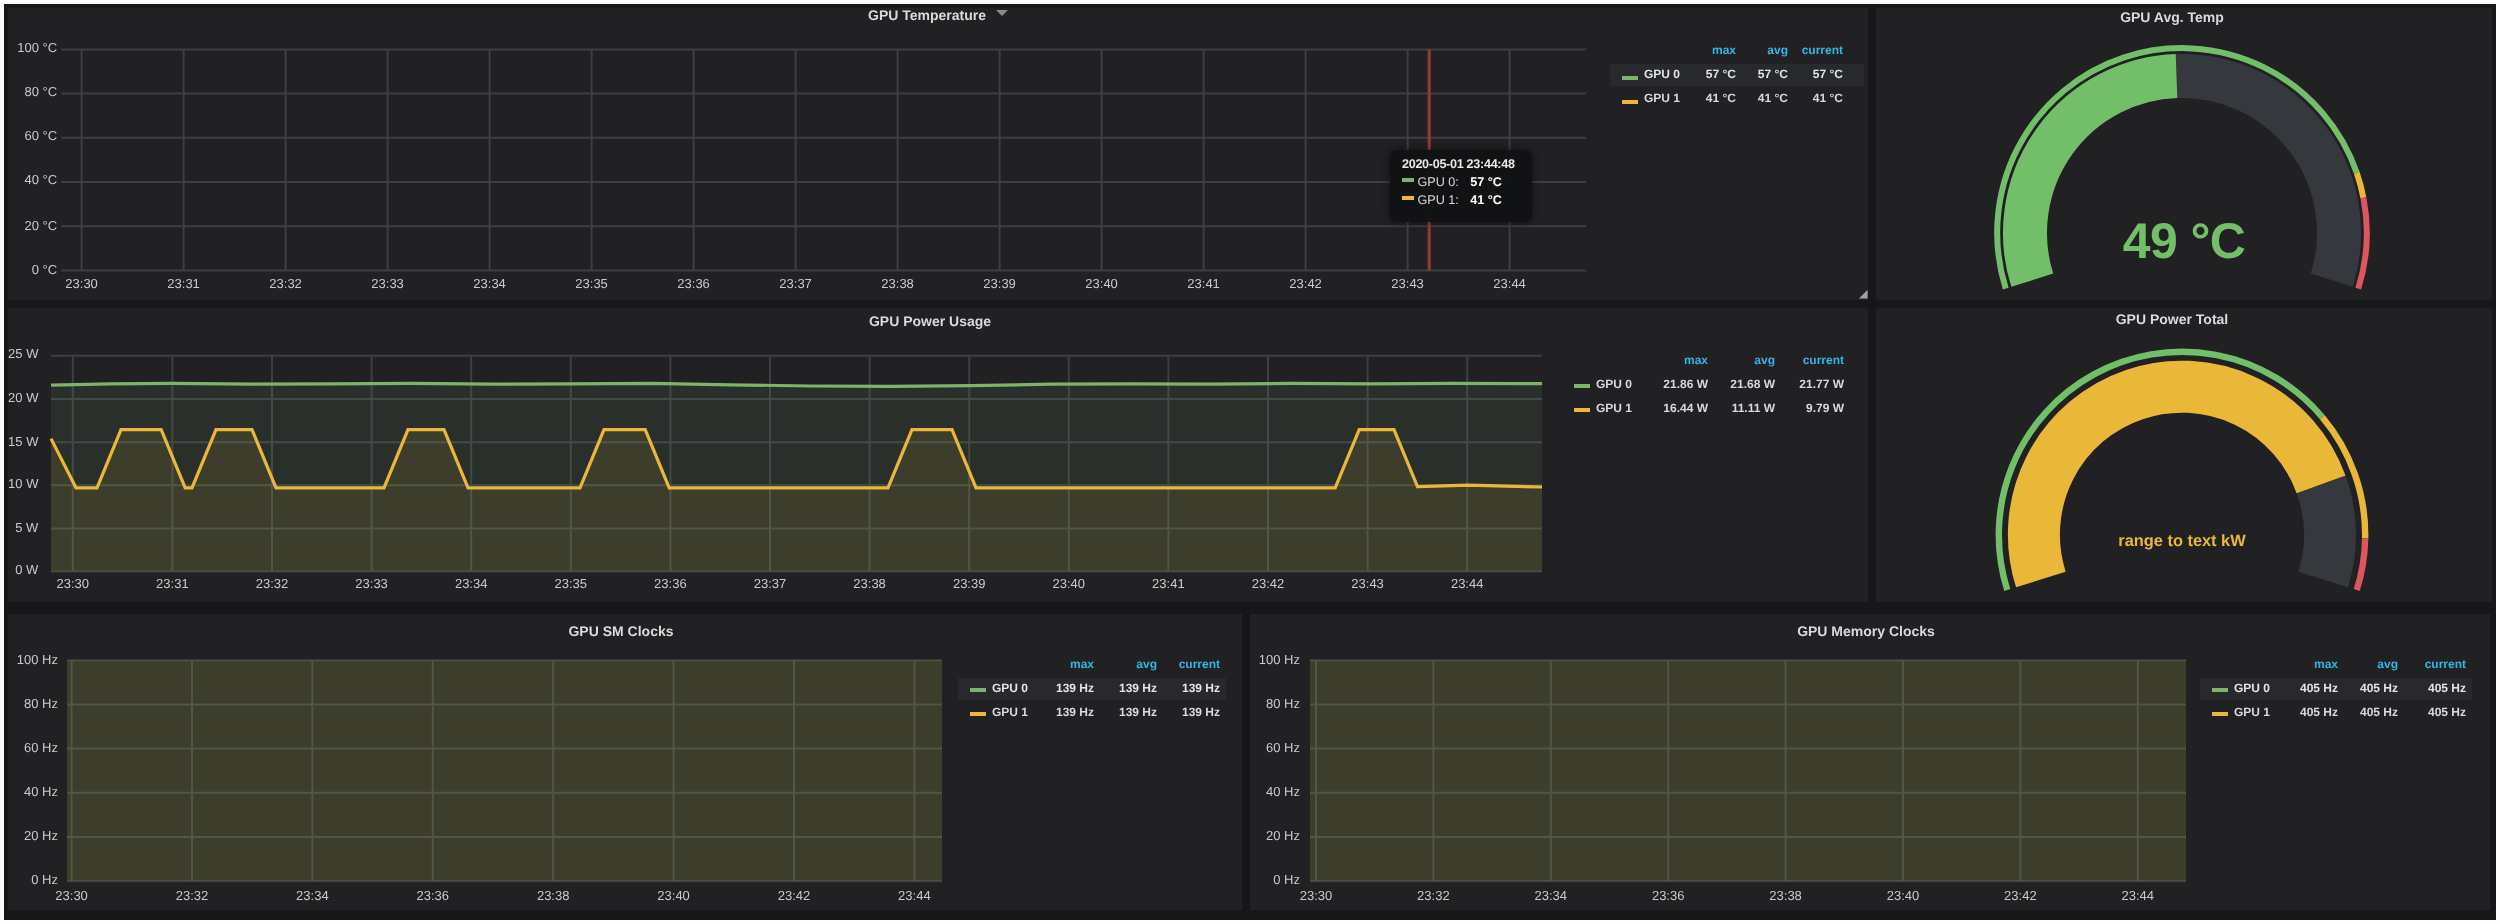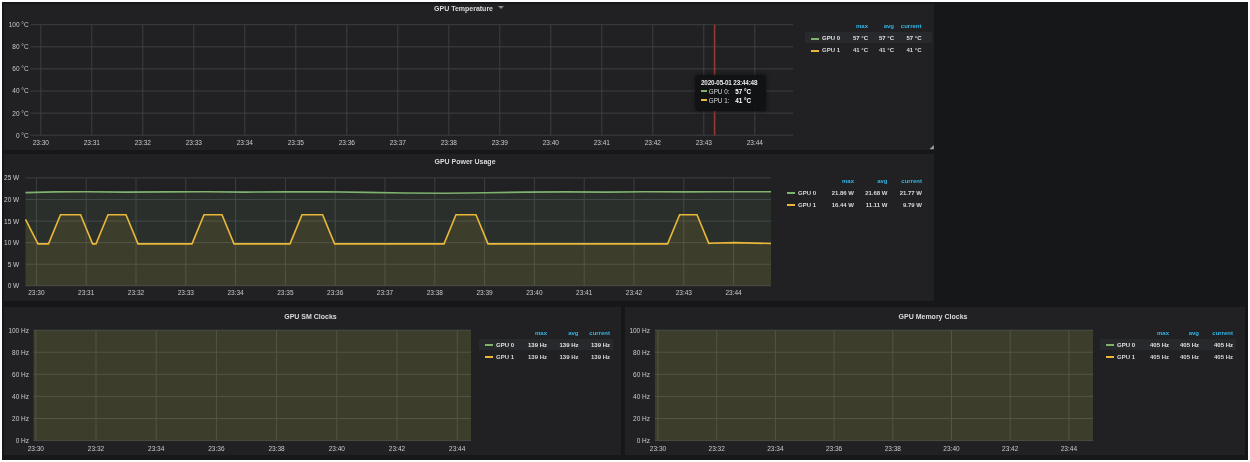--- a/index.html
+++ b/index.html
@@ -72,20 +72,31 @@
       <div class="tick lg" style="left:818px;top:42px;color:#d8d9da;">GPU 1</div>
       <div class="tick lg" style="left:819px;top:42px;width:45px;text-align:right;color:#d8d9da;">41 °C</div>
       <div class="tick lg" style="left:845px;top:42px;width:45px;text-align:right;color:#d8d9da;">41 °C</div>
       <div class="tick lg" style="left:872.5px;top:42px;width:45px;text-align:right;color:#d8d9da;">41 °C</div>
 <div style="position:absolute;left:691px;top:71px;width:71px;height:36px;background:rgba(17,18,20,0.96);border-radius:3px;box-shadow:0 0 4px rgba(0,0,0,0.5);font-size:6.3px;color:#d8d9da;padding:3.5px 0 0 6px;box-sizing:border-box;">
 <div style="font-weight:bold;color:#e8e8e8;letter-spacing:-0.15px;">2020-05-01 23:44:48</div>
 <div style="margin-top:2px;"><span style="display:inline-block;width:6px;height:2px;background:#7eb26d;vertical-align:2px;"></span> GPU 0: <b style="color:#fff;margin-left:4px;">57 °C</b></div>
 <div style="margin-top:2px;"><span style="display:inline-block;width:6px;height:2px;background:#eab839;vertical-align:2px;"></span> GPU 1: <b style="color:#fff;margin-left:4px;">41 °C</b></div>
 </div>
  </div>
+ <div class="panel" style="left:936px;top:2px;width:308px;height:146px;">
+   <div class="ptitle" style="top:1.5px;left:-6px;">GPU Avg. Temp</div>
+   <svg width="308" height="146" style="position:absolute;left:0;top:0">
+        <path d="M 150.26 34.05 A 78.5 78.5 0 0 1 227.87 136.11" stroke="#35383d" stroke-width="22" fill="none"></path>
+        <path d="M 78.13 136.11 A 78.5 78.5 0 0 1 150.26 34.05" stroke="#73bf69" stroke-width="22" fill="none"></path>
+        <path d="M 64.88 140.29 A 92.4 92.4 0 0 1 240.37 82.42" stroke="#73bf69" stroke-width="3.0" fill="none"></path>
+        <path d="M 240.37 82.42 A 92.4 92.4 0 0 1 243.70 94.87" stroke="#eab839" stroke-width="3.0" fill="none"></path>
+        <path d="M 243.70 94.87 A 92.4 92.4 0 0 1 241.12 140.29" stroke="#dc555f" stroke-width="3.0" fill="none"></path>
+        <text x="154.0" y="125" text-anchor="middle" font-size="25" font-weight="bold" fill="#73bf69" font-family="Liberation Sans, sans-serif" style="letter-spacing:-0.3px">49 °C</text>
+      </svg>
+ </div>
  <div class="panel" style="left:2px;top:152px;width:930px;height:147px;">
    <div class="ptitle" style="top:3.8px;left:-4px;">GPU Power Usage</div>
    <svg width="930" height="147" style="position:absolute;left:0;top:0">
         <line x1="21.5" y1="23.9" x2="767.0" y2="23.9" stroke="#3c3f43" stroke-width="1"></line>
         <line x1="21.5" y1="45.5" x2="767.0" y2="45.5" stroke="#3c3f43" stroke-width="1"></line>
         <line x1="21.5" y1="67.1" x2="767.0" y2="67.1" stroke="#3c3f43" stroke-width="1"></line>
         <line x1="21.5" y1="88.6" x2="767.0" y2="88.6" stroke="#3c3f43" stroke-width="1"></line>
         <line x1="21.5" y1="110.2" x2="767.0" y2="110.2" stroke="#3c3f43" stroke-width="1"></line>
         <line x1="21.5" y1="131.8" x2="767.0" y2="131.8" stroke="#3c3f43" stroke-width="1"></line>
         <line x1="32.4" y1="23.9" x2="32.4" y2="131.8" stroke="#3c3f43" stroke-width="1"></line>
@@ -136,20 +147,31 @@
       <div class="tick lg" style="left:794px;top:34.5px;color:#d8d9da;">GPU 0</div>
       <div class="tick lg" style="left:805px;top:34.5px;width:45px;text-align:right;color:#d8d9da;">21.86 W</div>
       <div class="tick lg" style="left:838.5px;top:34.5px;width:45px;text-align:right;color:#d8d9da;">21.68 W</div>
       <div class="tick lg" style="left:873px;top:34.5px;width:45px;text-align:right;color:#d8d9da;">21.77 W</div>
       <div style="position:absolute;left:783px;top:50.0px;width:8px;height:2px;background:#eab839;"></div>
       <div class="tick lg" style="left:794px;top:46.5px;color:#d8d9da;">GPU 1</div>
       <div class="tick lg" style="left:805px;top:46.5px;width:45px;text-align:right;color:#d8d9da;">16.44 W</div>
       <div class="tick lg" style="left:838.5px;top:46.5px;width:45px;text-align:right;color:#d8d9da;">11.11 W</div>
       <div class="tick lg" style="left:873px;top:46.5px;width:45px;text-align:right;color:#d8d9da;">9.79 W</div>
  </div>
+ <div class="panel" style="left:936px;top:152px;width:308px;height:147px;">
+   <div class="ptitle" style="top:3px;left:-6px;">GPU Power Total</div>
+   <svg width="308" height="146" style="position:absolute;left:0;top:0">
+        <path d="M 222.54 88.19 A 74.0 74.0 0 0 1 223.58 135.75" stroke="#35383d" stroke-width="26" fill="none"></path>
+        <path d="M 82.42 135.75 A 74.0 74.0 0 0 1 222.54 88.19" stroke="#eab839" stroke-width="26" fill="none"></path>
+        <path d="M 65.64 141.04 A 91.6 91.6 0 0 1 223.17 54.62" stroke="#73bf69" stroke-width="3.2" fill="none"></path>
+        <path d="M 223.17 54.62 A 91.6 91.6 0 0 1 244.59 115.10" stroke="#eab839" stroke-width="3.2" fill="none"></path>
+        <path d="M 244.59 115.10 A 91.6 91.6 0 0 1 240.36 141.04" stroke="#dc555f" stroke-width="3.2" fill="none"></path>
+        <text x="153.0" y="119" text-anchor="middle" font-size="8.2" font-weight="bold" fill="#eab839" font-family="Liberation Sans, sans-serif">range to text kW</text>
+      </svg>
+ </div>
  <div class="panel" style="left:2px;top:305px;width:617px;height:148px;">
    <div class="ptitle" style="top:5.5px;left:-2px;">GPU SM Clocks</div>
    <svg width="617" height="148" style="position:absolute;left:0;top:0">
         <line x1="29.5" y1="23.1" x2="467" y2="23.1" stroke="#3c3f43" stroke-width="1"></line>
         <line x1="29.5" y1="45.2" x2="467" y2="45.2" stroke="#3c3f43" stroke-width="1"></line>
         <line x1="29.5" y1="67.3" x2="467" y2="67.3" stroke="#3c3f43" stroke-width="1"></line>
         <line x1="29.5" y1="89.4" x2="467" y2="89.4" stroke="#3c3f43" stroke-width="1"></line>
         <line x1="29.5" y1="111.5" x2="467" y2="111.5" stroke="#3c3f43" stroke-width="1"></line>
         <line x1="29.5" y1="133.6" x2="467" y2="133.6" stroke="#3c3f43" stroke-width="1"></line>
         <line x1="31.8" y1="23.1" x2="31.8" y2="133.6" stroke="#3c3f43" stroke-width="1"></line>

